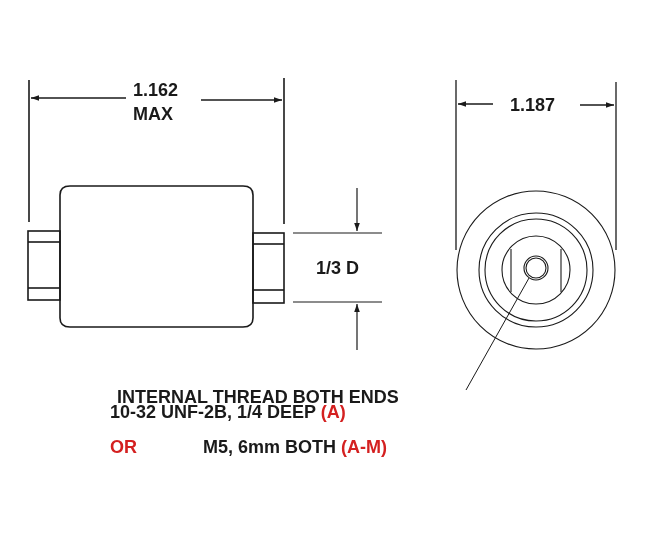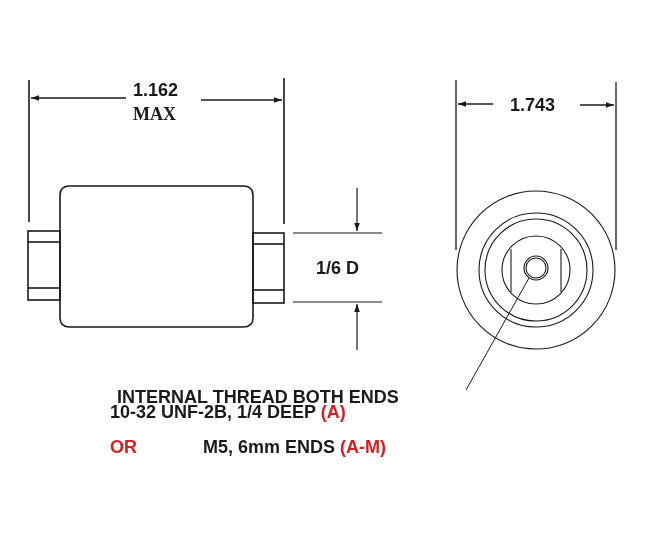--- a/index.html
+++ b/index.html
@@ -70,28 +70,28 @@
       <line x1="561" y1="249" x2="561" y2="292"></line>
       <circle cx="536" cy="268" r="12"></circle>
       <circle cx="536" cy="268" r="10"></circle>
     </g>
 
     <line x1="529" y1="278" x2="466" y2="390" stroke-width="1"></line>
   </g>
 </svg>
 
 <div class="lbl" style="left:133px;top:80px;">1.162</div>
-<div class="lbl" style="left:133px;top:104px;font-family:Liberation Serif, serif;">MAX</div>
-<div class="lbl" style="left:316px;top:258px;">1/6 D</div>
-<div class="lbl" style="left:510px;top:95px;">1.743</div>
+<div class="lbl" style="left:133px;top:104px;">MAX</div>
+<div class="lbl" style="left:316px;top:258px;">1/3 D</div>
+<div class="lbl" style="left:510px;top:95px;">1.187</div>
 
 <div>
   <div class="lbl" style="left:117px;top:387px;">INTERNAL THREAD BOTH ENDS</div>
   <div class="lbl" style="left:110px;top:402px;">
     <span>10-32 UNF-2B, 1/4 DEEP</span>
     <span class="red">(A)</span>
   </div>
   <div class="lbl red" style="left:110px;top:437px;">OR</div>
   <div class="lbl" style="left:203px;top:437px;">
-    <span>M5, 6mm ENDS</span>
+    <span>M5, 6mm BOTH</span>
     <span class="red">(A-M)</span>
   </div>
 </div>
 
 </body></html>

